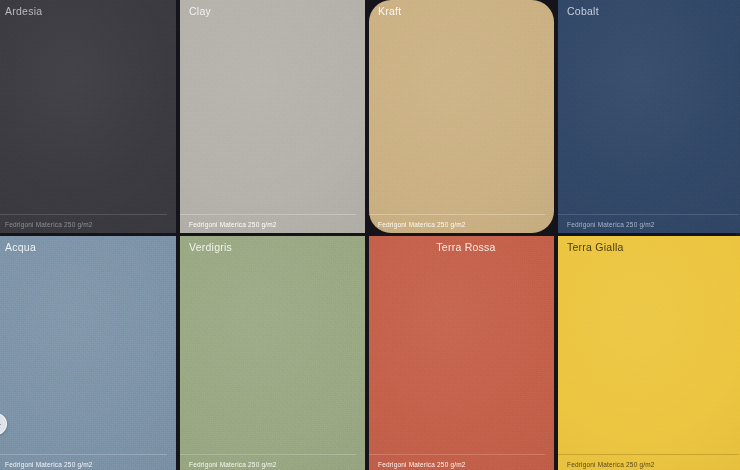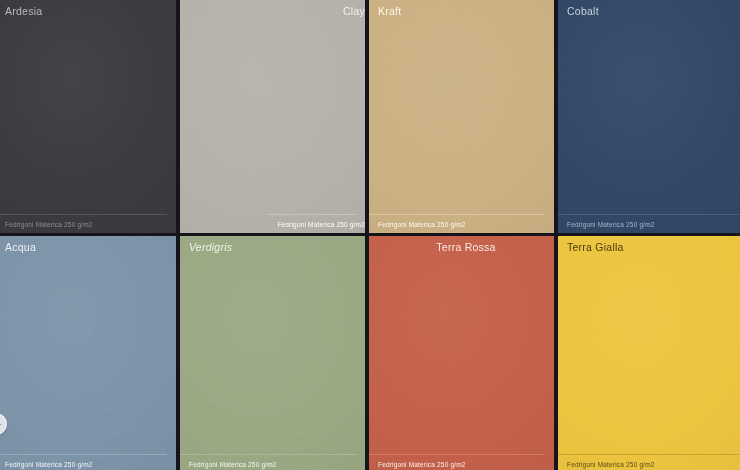--- a/index.html
+++ b/index.html
@@ -105,31 +105,31 @@
   <div class="swatch" style="background: rgb(58, 58, 64);">
     <div class="grain"></div>
     <div class="vignette"></div>
     <div class="swatch-title" style="color: rgb(185, 185, 189);">Ardesia</div>
     <div class="swatch-footer">
       <div class="swatch-rule" style="background: rgb(86, 86, 96);"></div>
       <div class="swatch-caption" style="color: rgb(142, 142, 148);">Fedrigoni Materica 250 g/m2</div>
     </div>
   </div>
 
-  <div class="swatch" style="background: rgb(181, 177, 171); align-items: flex-end;">
+  <div class="swatch" style="background: rgb(181, 177, 171);">
     <div class="grain"></div>
     <div class="vignette"></div>
     <div class="swatch-title" style="color: rgb(242, 241, 239);">Clay</div>
     <div class="swatch-footer">
       <div class="swatch-rule" style="background: rgb(199, 195, 189);"></div>
       <div class="swatch-caption" style="color: rgb(255, 255, 255);">Fedrigoni Materica 250 g/m2</div>
     </div>
   </div>
 
-  <div class="swatch" style="background: rgb(203, 177, 131);">
+  <div class="swatch" style="background: rgb(203, 177, 131); border-radius: 22px;">
     <div class="grain"></div>
     <div class="vignette"></div>
     <div class="swatch-title" style="color: rgb(251, 246, 236);">Kraft</div>
     <div class="swatch-footer">
       <div class="swatch-rule" style="background: rgb(219, 198, 159);"></div>
       <div class="swatch-caption" style="color: rgb(253, 250, 243);">Fedrigoni Materica 250 g/m2</div>
     </div>
   </div>
 
   <div class="swatch" style="background: rgb(50, 71, 102);">
@@ -153,21 +153,21 @@
     </div>
     <div class="swatch-footer">
       <div class="swatch-rule" style="background: rgb(151, 169, 186);"></div>
       <div class="swatch-caption" style="color: rgb(243, 246, 249);">Fedrigoni Materica 250 g/m2</div>
     </div>
   </div>
 
   <div class="swatch" style="background: rgb(154, 168, 131);">
     <div class="grain"></div>
     <div class="vignette"></div>
-    <div class="swatch-title" style="color: rgb(241, 244, 234); font-style: italic;">Verdigris</div>
+    <div class="swatch-title" style="color: rgb(241, 244, 234);">Verdigris</div>
     <div class="swatch-footer">
       <div class="swatch-rule" style="background: rgb(174, 185, 155);"></div>
       <div class="swatch-caption" style="color: rgb(246, 248, 241);">Fedrigoni Materica 250 g/m2</div>
     </div>
   </div>
 
   <div class="swatch" style="background: rgb(196, 96, 74);">
     <div class="grain"></div>
     <div class="vignette"></div>
     <div class="swatch-title" style="color: rgb(251, 233, 227); text-align: center;">Terra Rossa</div>

